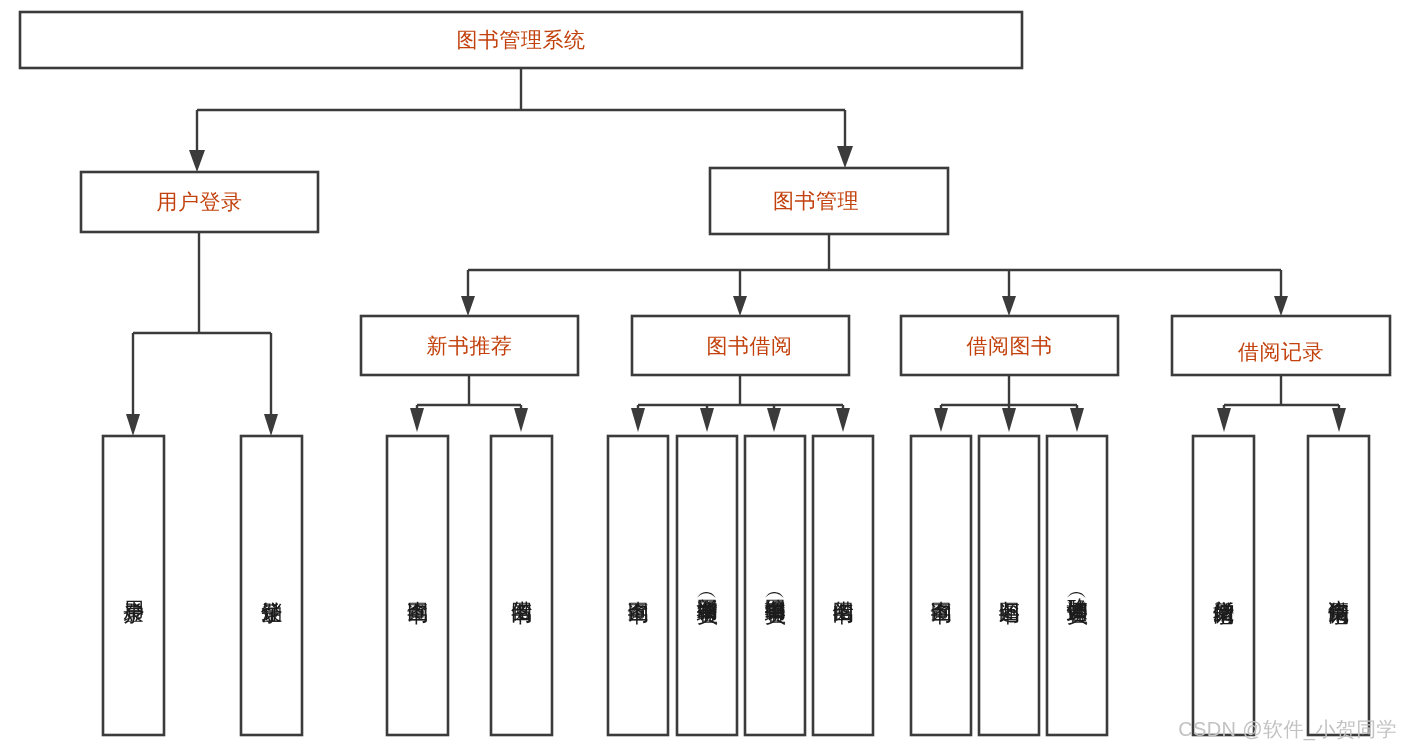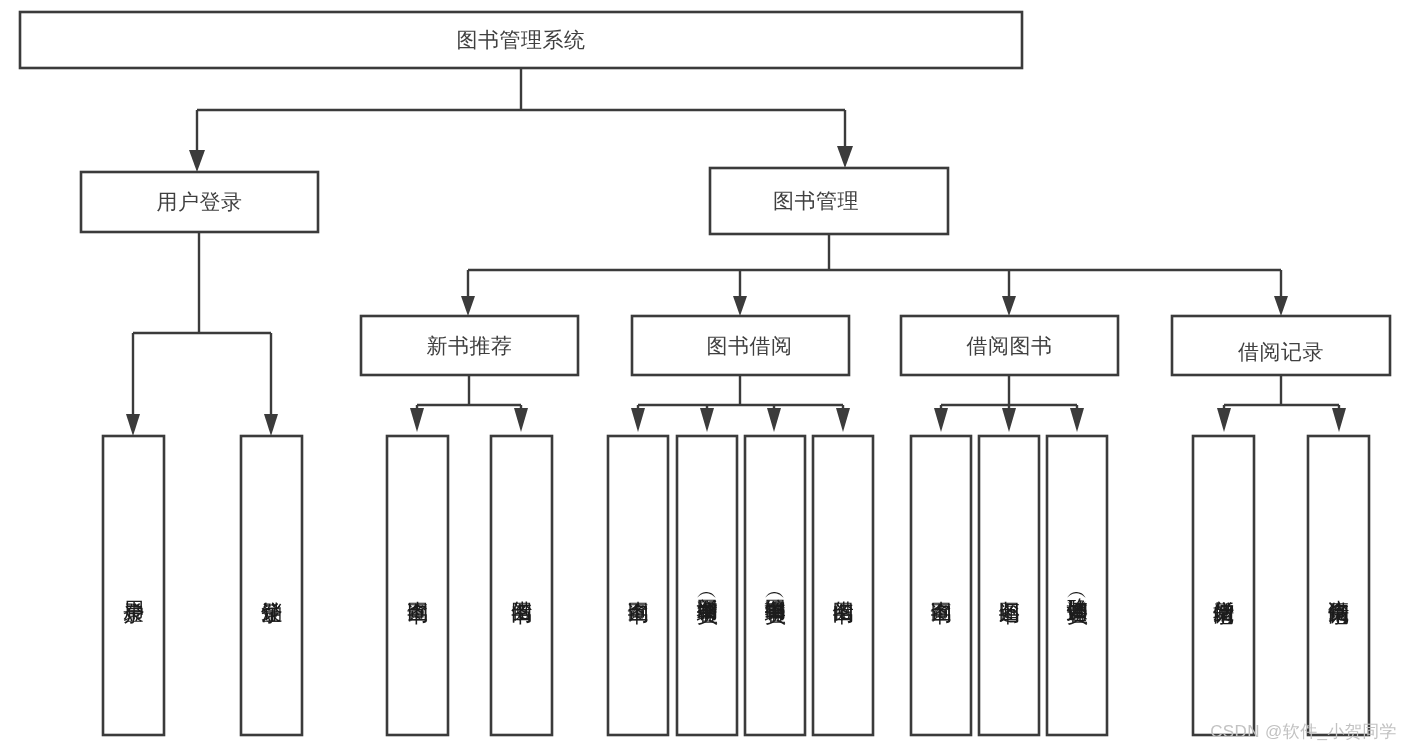--- a/index.html
+++ b/index.html
@@ -63,30 +63,30 @@
   .htext-wrap {
     position: absolute;
     display: flex;
     align-items: center;
     justify-content: center;
     pointer-events: none;
   }
   .htext {
     font-family: "Liberation Sans", "DejaVu Sans", sans-serif;
     font-size: 21px;
-    color: #404040;
+    color: #c2410c;
     white-space: nowrap;
     letter-spacing: 0.5px;
   }
   #watermark {
     position: absolute;
     right: 8px;
     bottom: 4px;
     font-family: "Liberation Sans", "DejaVu Sans", sans-serif;
-    font-size: 17px;
+    font-size: 20px;
     color: #c2c2c2;
     white-space: nowrap;
     letter-spacing: 0.4px;
   }
 </style>
 </head>
 <body>
 
 <div id="diagram-root">
 

